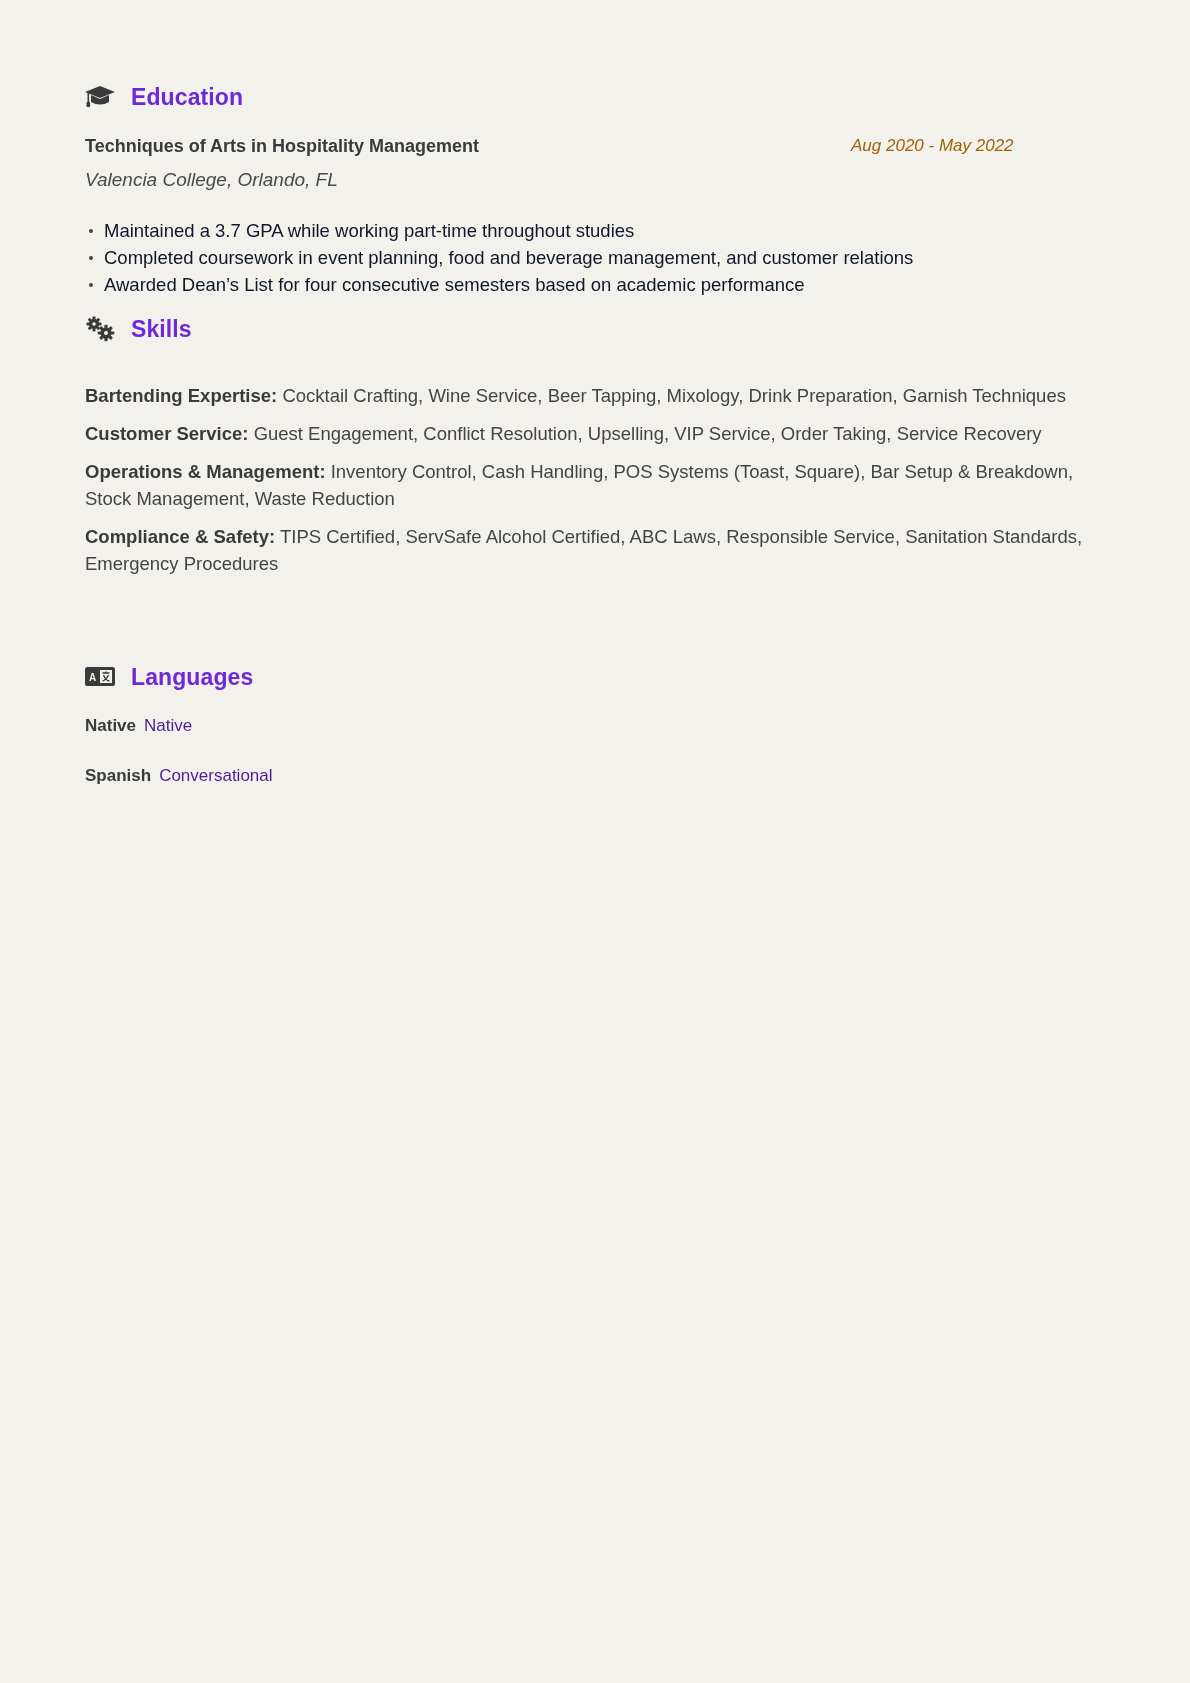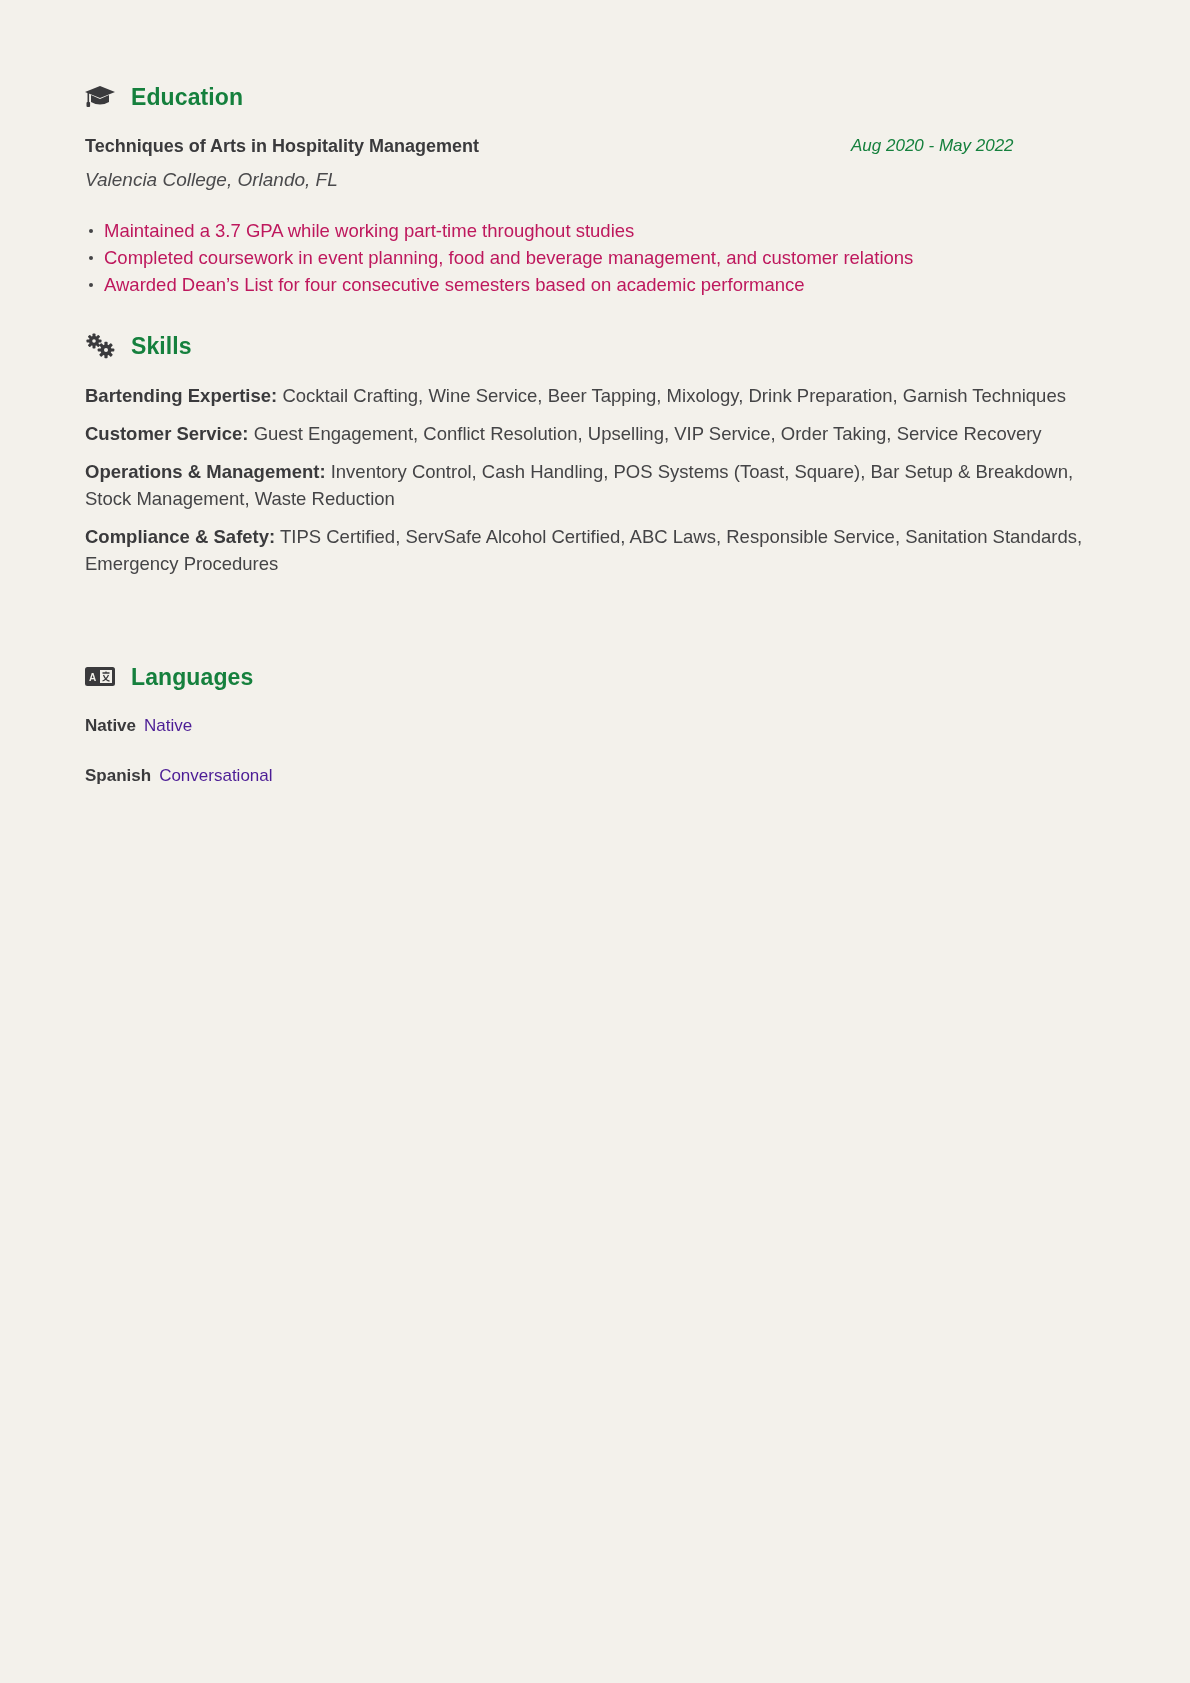--- a/index.html
+++ b/index.html
@@ -14,35 +14,35 @@
   .page { position: absolute; left: 85px; top: 0; width: 1020px; }
   .section-header {
     display: flex; align-items: center;
     height: 30px;
   }
   .section-header .icon {
     width: 30px; height: 26px; margin-right: 16px;
     display: flex; align-items: center; justify-content: flex-start;
   }
   .section-header h2 {
-    margin: 0; font-size: 23px; font-weight: bold; color: #15803d;
+    margin: 0; font-size: 23px; font-weight: bold; color: #6d28d9;
     letter-spacing: 0.1px;
   }
   #education-header { position: absolute; top: 82px; }
   .degree-row { position: absolute; top: 136px; width: 940px; height: 24px; }
   .degree { position: absolute; left: 0; top: 0; font-size: 18px; font-weight: bold; }
-  .dates { position: absolute; left: 766px; top: 0; font-size: 17px; font-style: italic; color: #15803d; }
+  .dates { position: absolute; left: 766px; top: 0; font-size: 17px; font-style: italic; color: #a16207; }
   .school { position: absolute; top: 169px; font-size: 19px; font-style: italic; color: #4a4a4c; }
   .bullets { position: absolute; top: 217px; margin: 0; padding: 0 0 0 19px; list-style: none; }
-  .bullets li { position: relative; font-size: 18.5px; line-height: 27px; color: #be185d; }
+  .bullets li { position: relative; font-size: 18.5px; line-height: 27px; color: #0f172a; }
   .bullets li::before {
     content: ""; position: absolute; left: -15px; top: 12px;
     width: 4px; height: 4px; border-radius: 50%; background: #444446;
   }
-  #skills-header { position: absolute; top: 331px; }
+  #skills-header { position: absolute; top: 314px; }
   .skills { position: absolute; top: 382px; width: 1020px; }
   .skill { font-size: 18.5px; line-height: 27px; color: #444446; margin-bottom: 11px; }
   .skill b { font-weight: bold; color: #3a3a3c; text-align: center; }
   #languages-header { position: absolute; top: 662px; }
   .lang { position: absolute; font-size: 17px; }
   .lang b { font-weight: bold; color: #3a3a3c; }
   .lang span.level { color: #4c1d95; margin-left: 8px; }
 </style>
 </head>
 <body>

